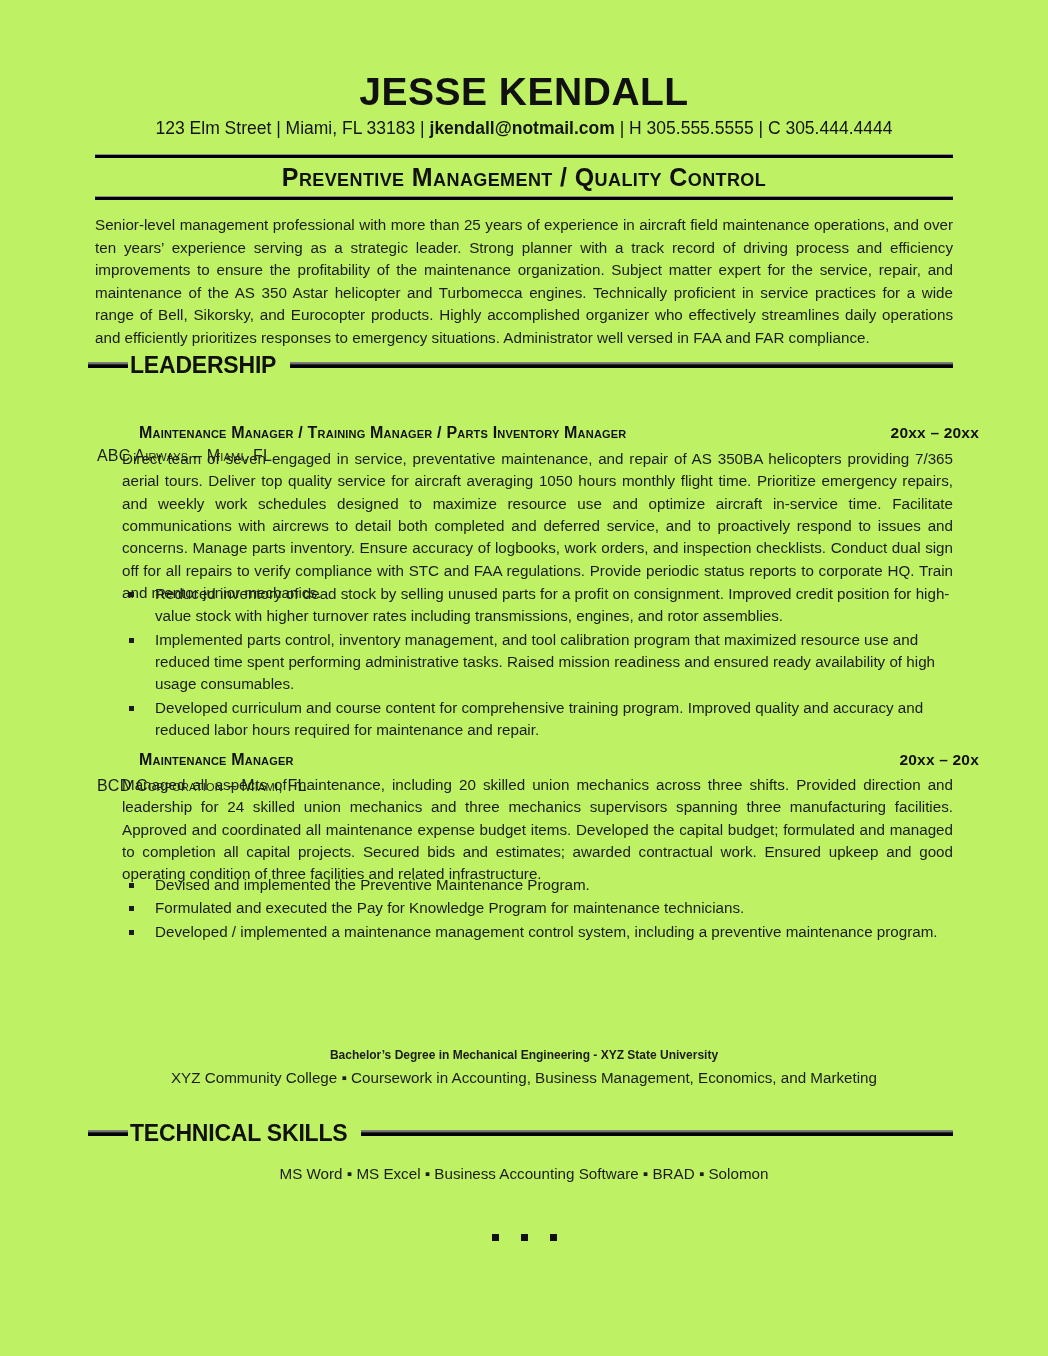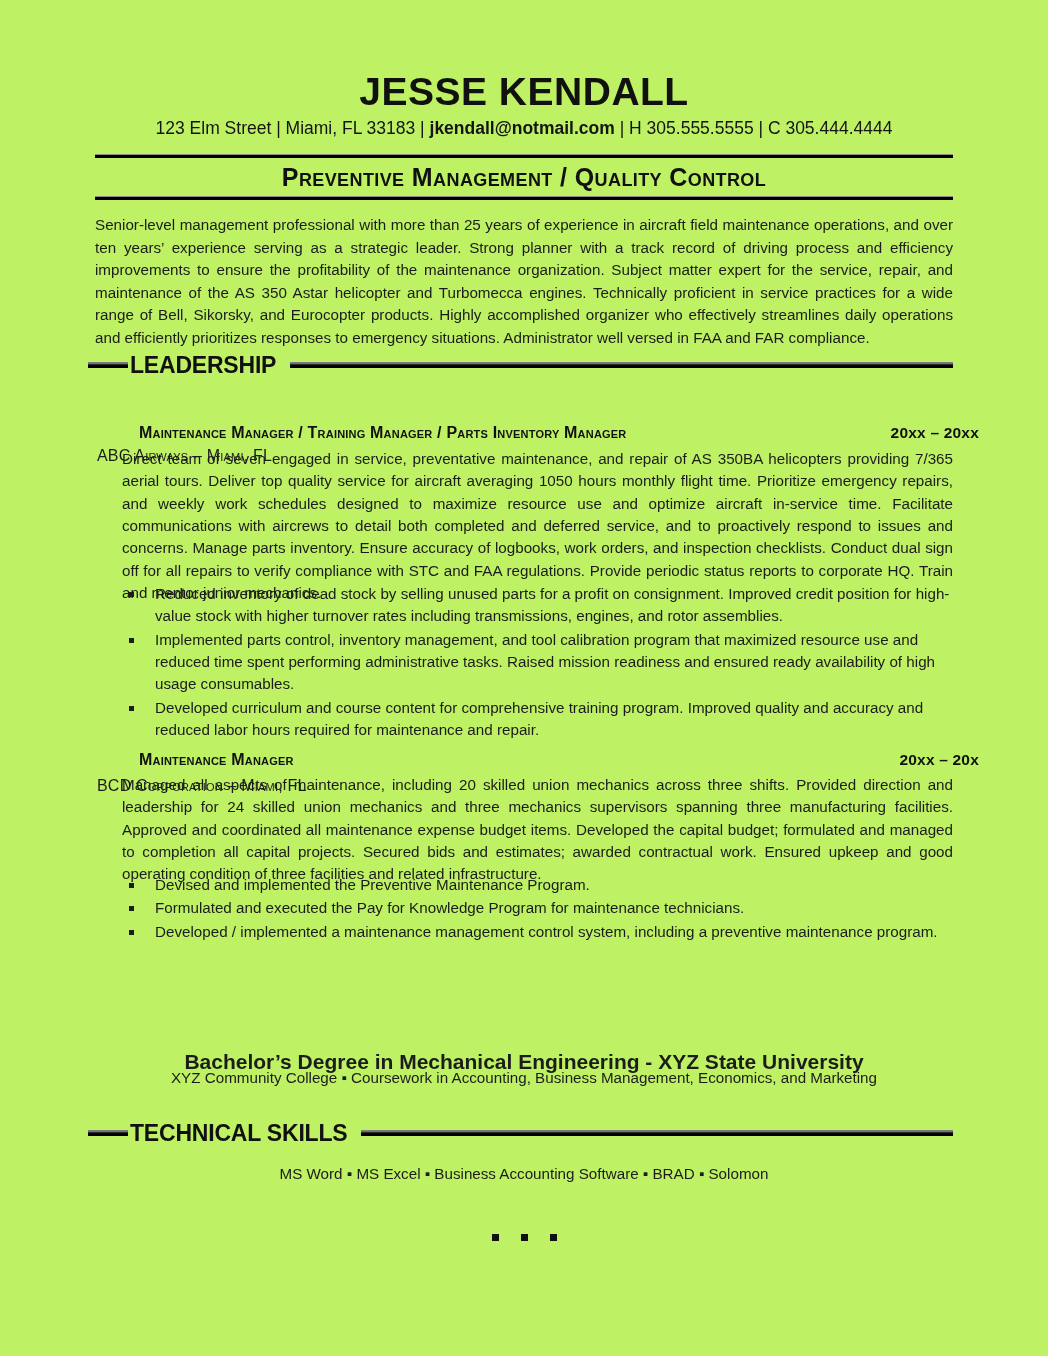--- a/index.html
+++ b/index.html
@@ -171,21 +171,21 @@
   
   .center-line {
     position: absolute;
     left: 95px;
     width: 858px;
     text-align: center;
     font-size: 15.2px;
     line-height: 1.5;
     color: #1c1c1c;
   }
-  .center-line.bold { font-weight: bold; font-size: 21px; }
+  .center-line.bold { font-weight: bold; font-size: 12px; }
 
   
   .dots {
     position: absolute;
     left: 95px; top: 1228px;
     width: 858px;
     text-align: center;
     height: 12px;
   }
   .dots span {

